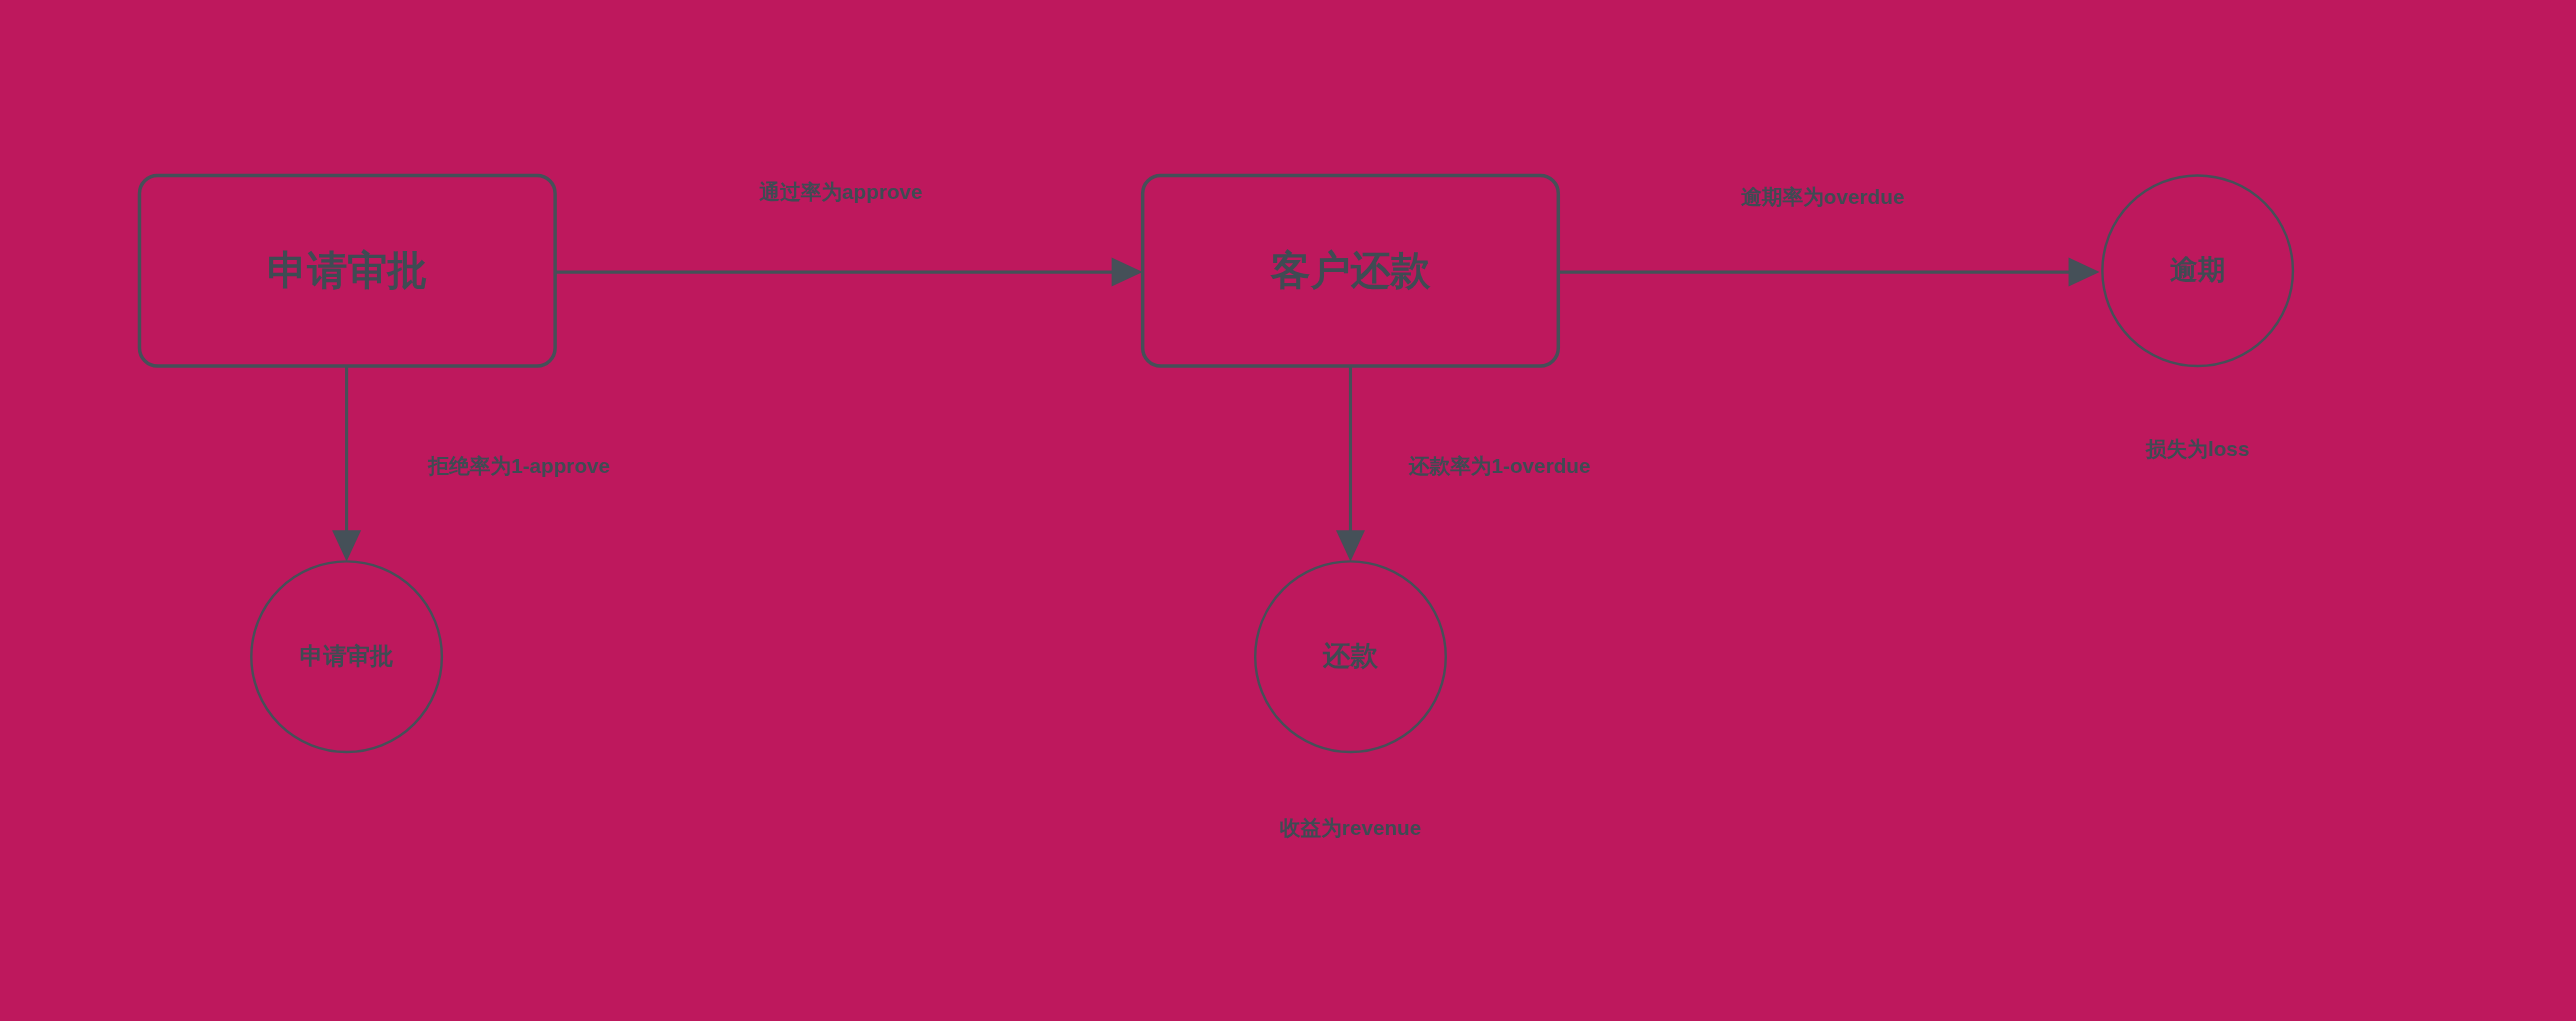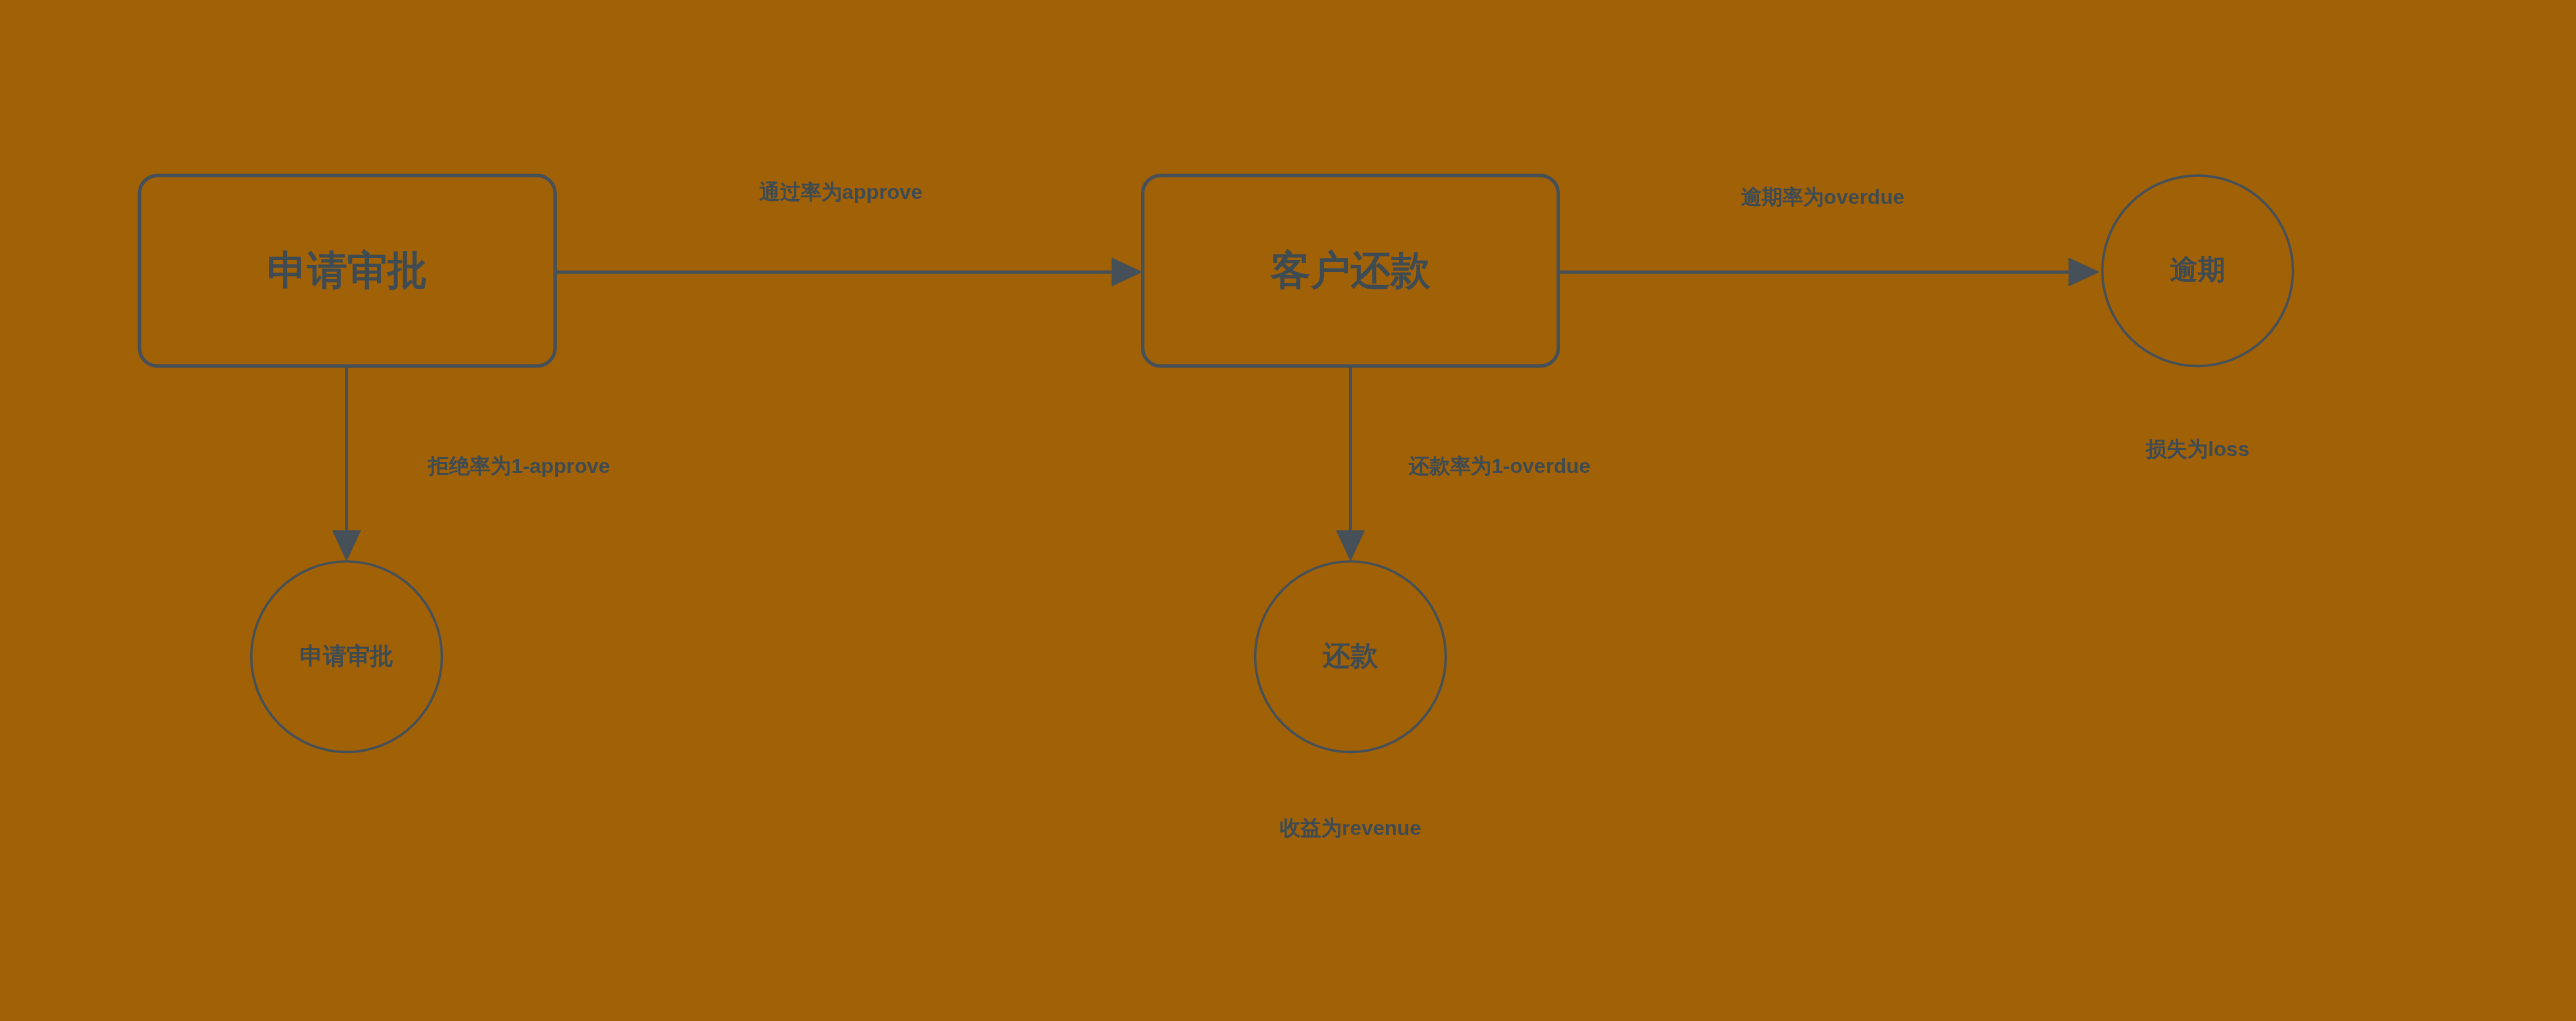--- a/index.html
+++ b/index.html
@@ -10,21 +10,21 @@
   body {
     width: 2576px;
     height: 1022px;
     overflow: hidden;
     font-family: "Liberation Sans", "DejaVu Sans", sans-serif;
   }
   #diagram-canvas {
     position: relative;
     width: 2576px;
     height: 1022px;
-    background: #a16207;
+    background: #be185d;
   }
   svg#flow-svg {
     position: absolute;
     top: 0;
     left: 0;
     width: 2576px;
     height: 1022px;
     display: block;
   }
   .node-shape {

